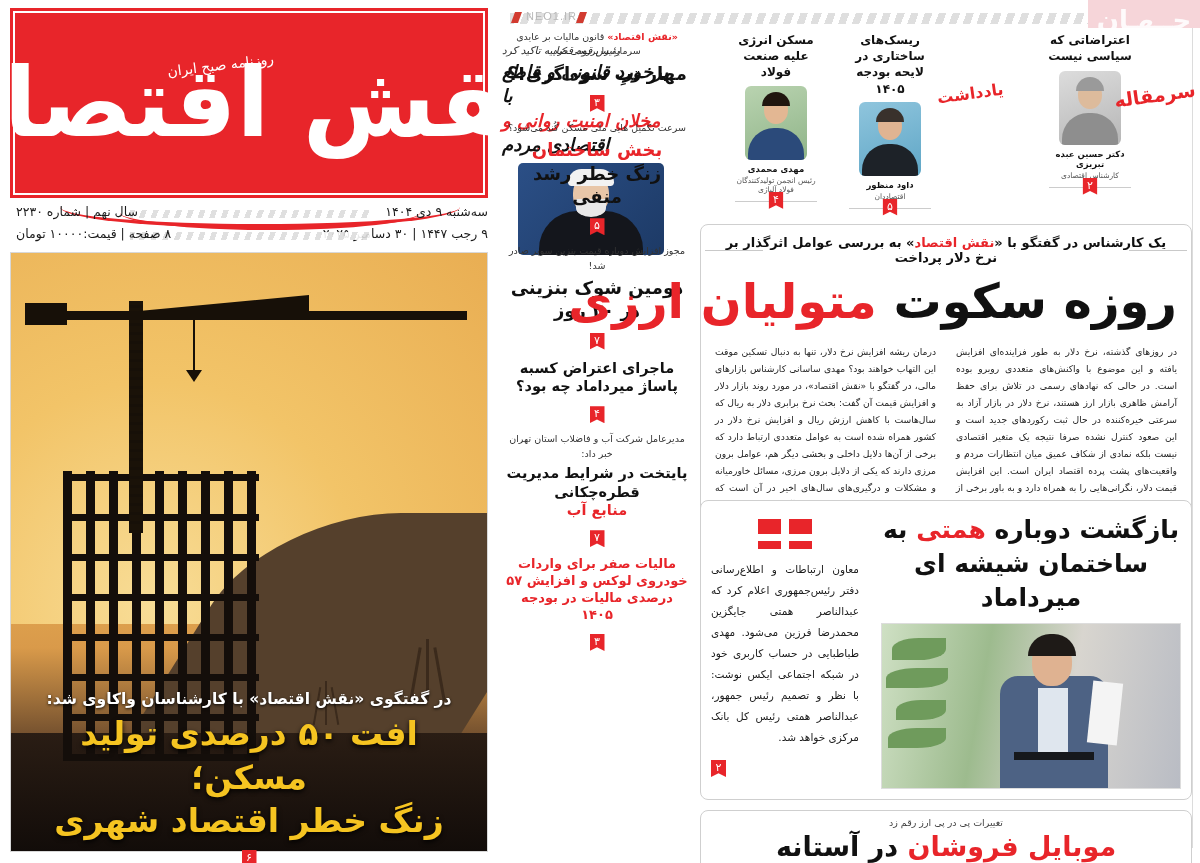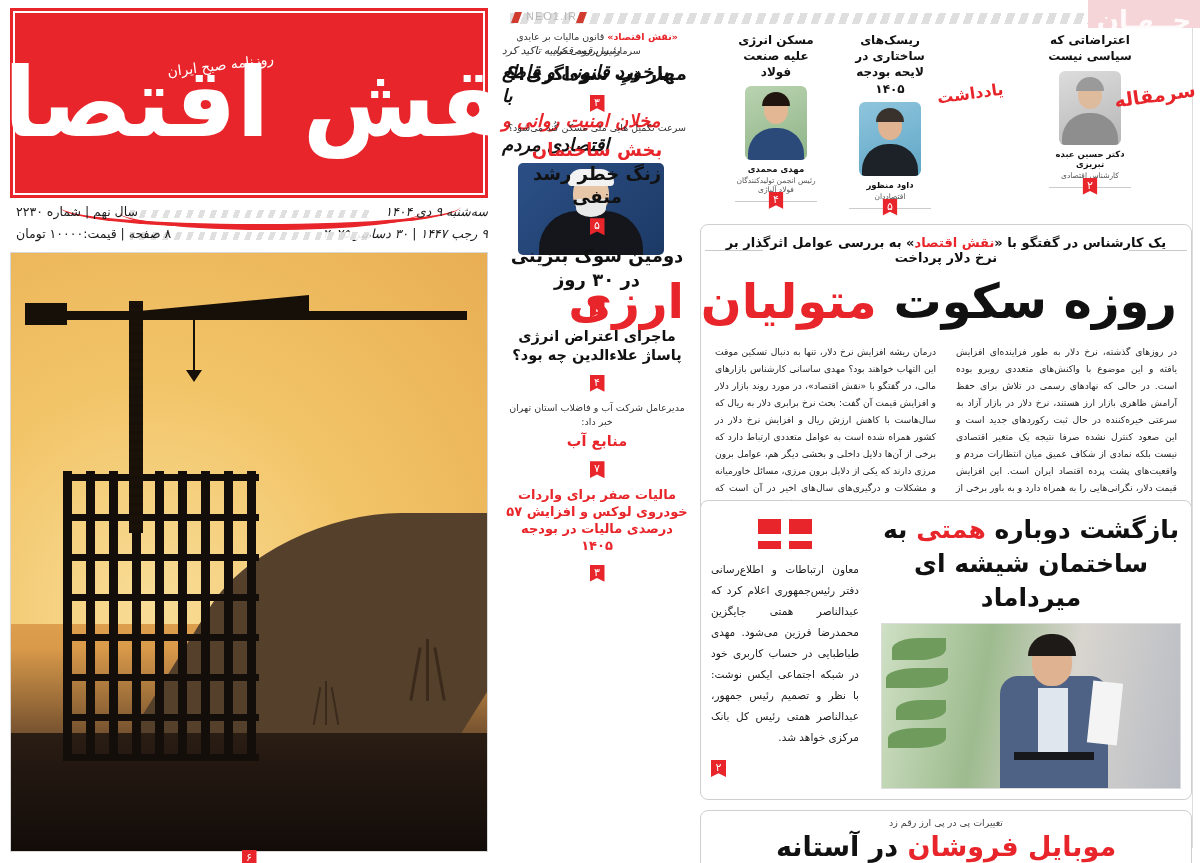--- a/index.html
+++ b/index.html
@@ -70,21 +70,21 @@
     position: absolute; top: 196px; left: 120px; width: 300px; height: 34px;
     border-bottom: 3px solid #e8252a; border-radius: 0 0 60% 60%;
   }
 
   .dateline {
     position: absolute; top: 200px; left: 10px; width: 478px; height: 48px;
     font-size: 12.5px; color: #1a1a1a;
   }
   .dl-row { position: absolute; width: 478px; height: 22px; }
   .dl-row.r1 { top: 2px; } .dl-row.r2 { top: 24px; }
-  .dl-right { position: absolute; right: 0; top: 2px; white-space: nowrap; font-style: italic; }
+  .dl-right { position: absolute; right: 0; top: 2px; white-space: nowrap; }
   .dl-left  { position: absolute; left: 6px; top: 2px; white-space: nowrap; }
   .dl-dots {
     position: absolute; top: 8px; left: 120px; width: 240px; height: 8px;
     background: repeating-linear-gradient(110deg,
       #dcdcdc 0px, #dcdcdc 5px, #ffffff 5px, #ffffff 11px);
     opacity:.9;
   }
 
   .photo-main {
     position: absolute; top: 252px; left: 10px; width: 478px; height: 600px;
@@ -325,20 +325,25 @@
       <div class="pylon p1"></div>
       <div class="pylon p2"></div>
       <div class="ground"></div>
       <div class="tower"></div>
       <div class="crane-mast"></div>
       <div class="crane-jib"></div>
       <div class="crane-jib-top"></div>
       <div class="crane-cnt"></div>
       <div class="crane-hook"></div>
 
+      <div class="lead-overlay">
+        <div class="lead-kicker">در گفتگوی «نقش اقتصاد» با کارشناسان واکاوی شد:</div>
+        <div class="lead-h1">افت ۵۰ درصدی تولید مسکن؛</div>
+        <div class="lead-h1">زنگ خطر اقتصاد شهری</div>
+      </div>
     </div>
     <div style="position:absolute;top:846px;left:0;width:498px;text-align:center;">
       <span class="pagebadge">۶</span>
     </div>
   </div>
 
   <div class="right-panel">
 
     <div class="topstrip">
 
@@ -422,35 +427,37 @@
       <div class="brief">
         <div class="brief-kicker">سرعت تکمیل هایی ملی مسکن کُند می‌شود؟</div>
         <div class="brief-head red" style="color:#e8252a">بخش ساختمان</div>
         <div class="brief-head">زنگ خطر رشد منفی</div>
         <div class="brief-sep">
           <span class="pagebadge">۵</span>
         </div>
       </div>
 
       <div class="brief">
+        <div class="brief-kicker">مجوز افزایش دوباره قیمت بنزین سوپر صادر شد!</div>
         <div class="brief-head">دومین شوک بنزینی در ۳۰ روز</div>
         <div class="brief-sep">
           <span class="pagebadge">۷</span>
         </div>
       </div>
 
       <div class="brief">
-        <div class="brief-head sm">ماجرای اعتراض انرژی پاساژ علاءالدین چه بود؟</div>
+        <div class="brief-head sm">ماجرای اعتراض کسبه پاساژ میرداماد چه بود؟</div>
         <div class="brief-sep">
           <span class="pagebadge">۴</span>
         </div>
       </div>
 
       <div class="brief">
         <div class="brief-kicker">مدیرعامل شرکت آب و فاضلاب استان تهران خبر داد:</div>
+        <div class="brief-head sm">پایتخت در شرایط مدیریت قطره‌چکانی</div>
         <div class="brief-head sm" style="color:#e8252a">منابع آب</div>
         <div class="brief-sep">
           <span class="pagebadge">۷</span>
         </div>
       </div>
 
       <div class="brief">
         <div class="brief-head" style="font-size:13px;color:#e8252a">مالیات صفر برای واردات خودروی لوکس و افزایش ۵۷ درصدی مالیات در بودجه ۱۴۰۵</div>
         <div class="brief-sep">
           <span class="pagebadge">۳</span>

